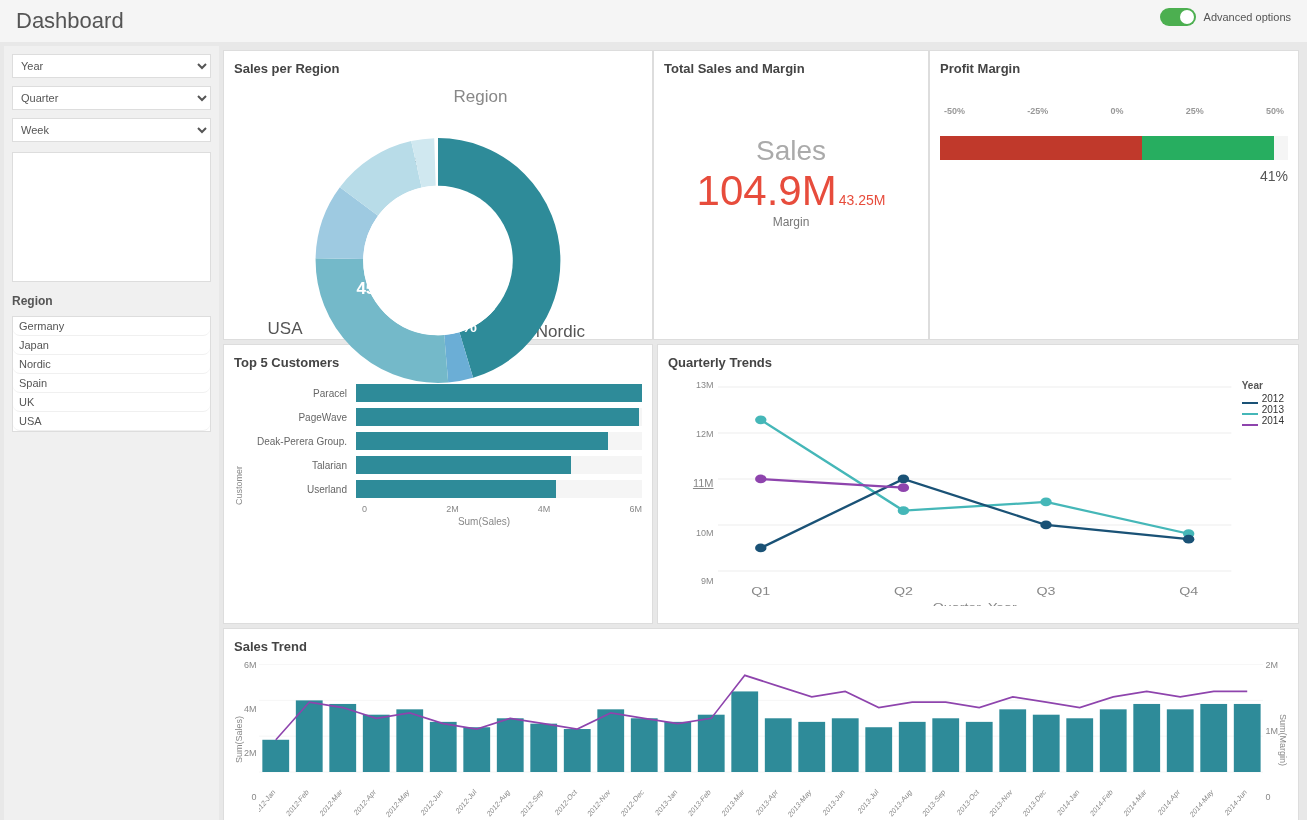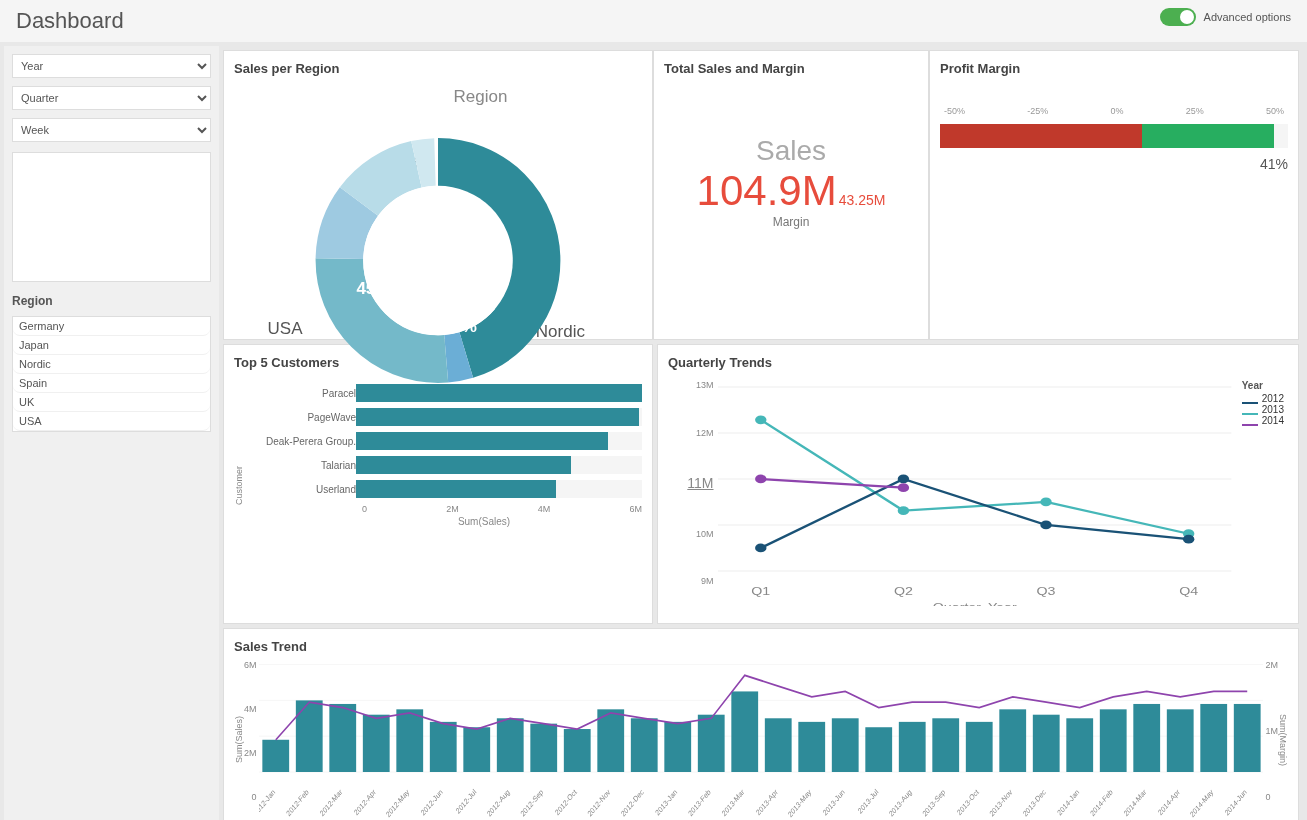--- a/index.html
+++ b/index.html
@@ -53,36 +53,36 @@
     .total-sales-panel { flex: 1; }
     .profit-margin-panel { flex: 0 0 370px; }
     
     
     .total-sales-content { display: flex; flex-direction: column; align-items: center; justify-content: center; height: 200px; }
     .sales-label { font-size: 28px; color: #aaa; font-weight: 300; }
     .sales-value { font-size: 42px; color: #e74c3c; font-weight: 300; }
     .margin-label { font-size: 12px; color: #777; }
     
     
-    .margin-scale { display: flex; justify-content: space-between; font-size: 10px; color: #888; margin-bottom: 8px; padding: 0 4px; }
+    .margin-scale { display: flex; justify-content: space-between; font-size: 10px; color: #888; margin-bottom: 20px; padding: 0 4px; font-weight: bold; }
     .margin-bar-container { height: 24px; position: relative; background: #f5f5f5; margin-bottom: 8px; }
     .margin-bar-red { position: absolute; left: 0; top: 0; height: 100%; background: #c0392b; width: 58%; }
     .margin-bar-green { position: absolute; left: 58%; top: 0; height: 100%; background: #27ae60; width: 38%; }
     .margin-percent { text-align: right; font-size: 14px; color: #555; margin-top: 4px; }
     
     
     .middle-row { display: flex; gap: 4px; height: 280px; }
     .top5-panel { flex: 0 0 430px; }
     .quarterly-panel { flex: 1; }
     
     
     .bottom-row { height: 210px; }
     .sales-trend-panel { width: 100%; }
     .bar-row { display: flex; align-items: center; margin-bottom: 6px; }
-    .bar-label { width: 110px; text-align: right; font-size: 10px; color: #666; padding-right: 0; flex-shrink: 0; }
+    .bar-label { width: 110px; text-align: right; font-size: 10px; color: #666; padding-right: 9px; flex-shrink: 0; }
     .bar-wrapper { flex: 1; background: #f5f5f5; height: 18px; position: relative; }
     .bar-fill { height: 100%; background: #2e8b99; }
     svg { width: 100%; height: 100%; }
     
     .legend-item { display: flex; align-items: flex-end; font-size: 10px; }
     
     .profit-margin-panel .margin-scale {
       display: flex; justify-content: space-between; font-size: 9px; color: #999;
     }
   </style>
@@ -260,21 +260,21 @@
           </div>
         </div>
       </div>
 
       <div class="panel quarterly-panel">
         <div class="panel-title">Quarterly Trends</div>
         <div style="display:flex;height:230px;">
           <div style="display:flex;flex-direction:column;justify-content:space-between;align-items:flex-end;padding-right:4px;padding-bottom:20px;padding-top:4px;">
             <span style="font-size:9px;color:#888;margin-left:28px;">13M</span>
             <span style="font-size:9px;color:#888;">12M</span>
-            <span style="font-size:14px;color:#888;text-decoration:underline;">11M</span>
+            <span style="font-size:11px;color:#888;text-decoration:underline;">11M</span>
             <span style="font-size:9px;color:#888;">10M</span>
             <span style="font-size:9px;color:#888;">9M</span>
           </div>
           <div style="flex:1;position:relative;">
             <svg id="quarterly-svg" width="100%" height="100%" viewBox="0 0 400 210" preserveAspectRatio="none">
 
               <line x1="0" y1="10" x2="360" y2="10" stroke="#eee" stroke-width="1"></line>
               <line x1="0" y1="52" x2="360" y2="52" stroke="#eee" stroke-width="1"></line>
               <line x1="0" y1="94" x2="360" y2="94" stroke="#eee" stroke-width="1"></line>
               <line x1="0" y1="136" x2="360" y2="136" stroke="#eee" stroke-width="1"></line>

